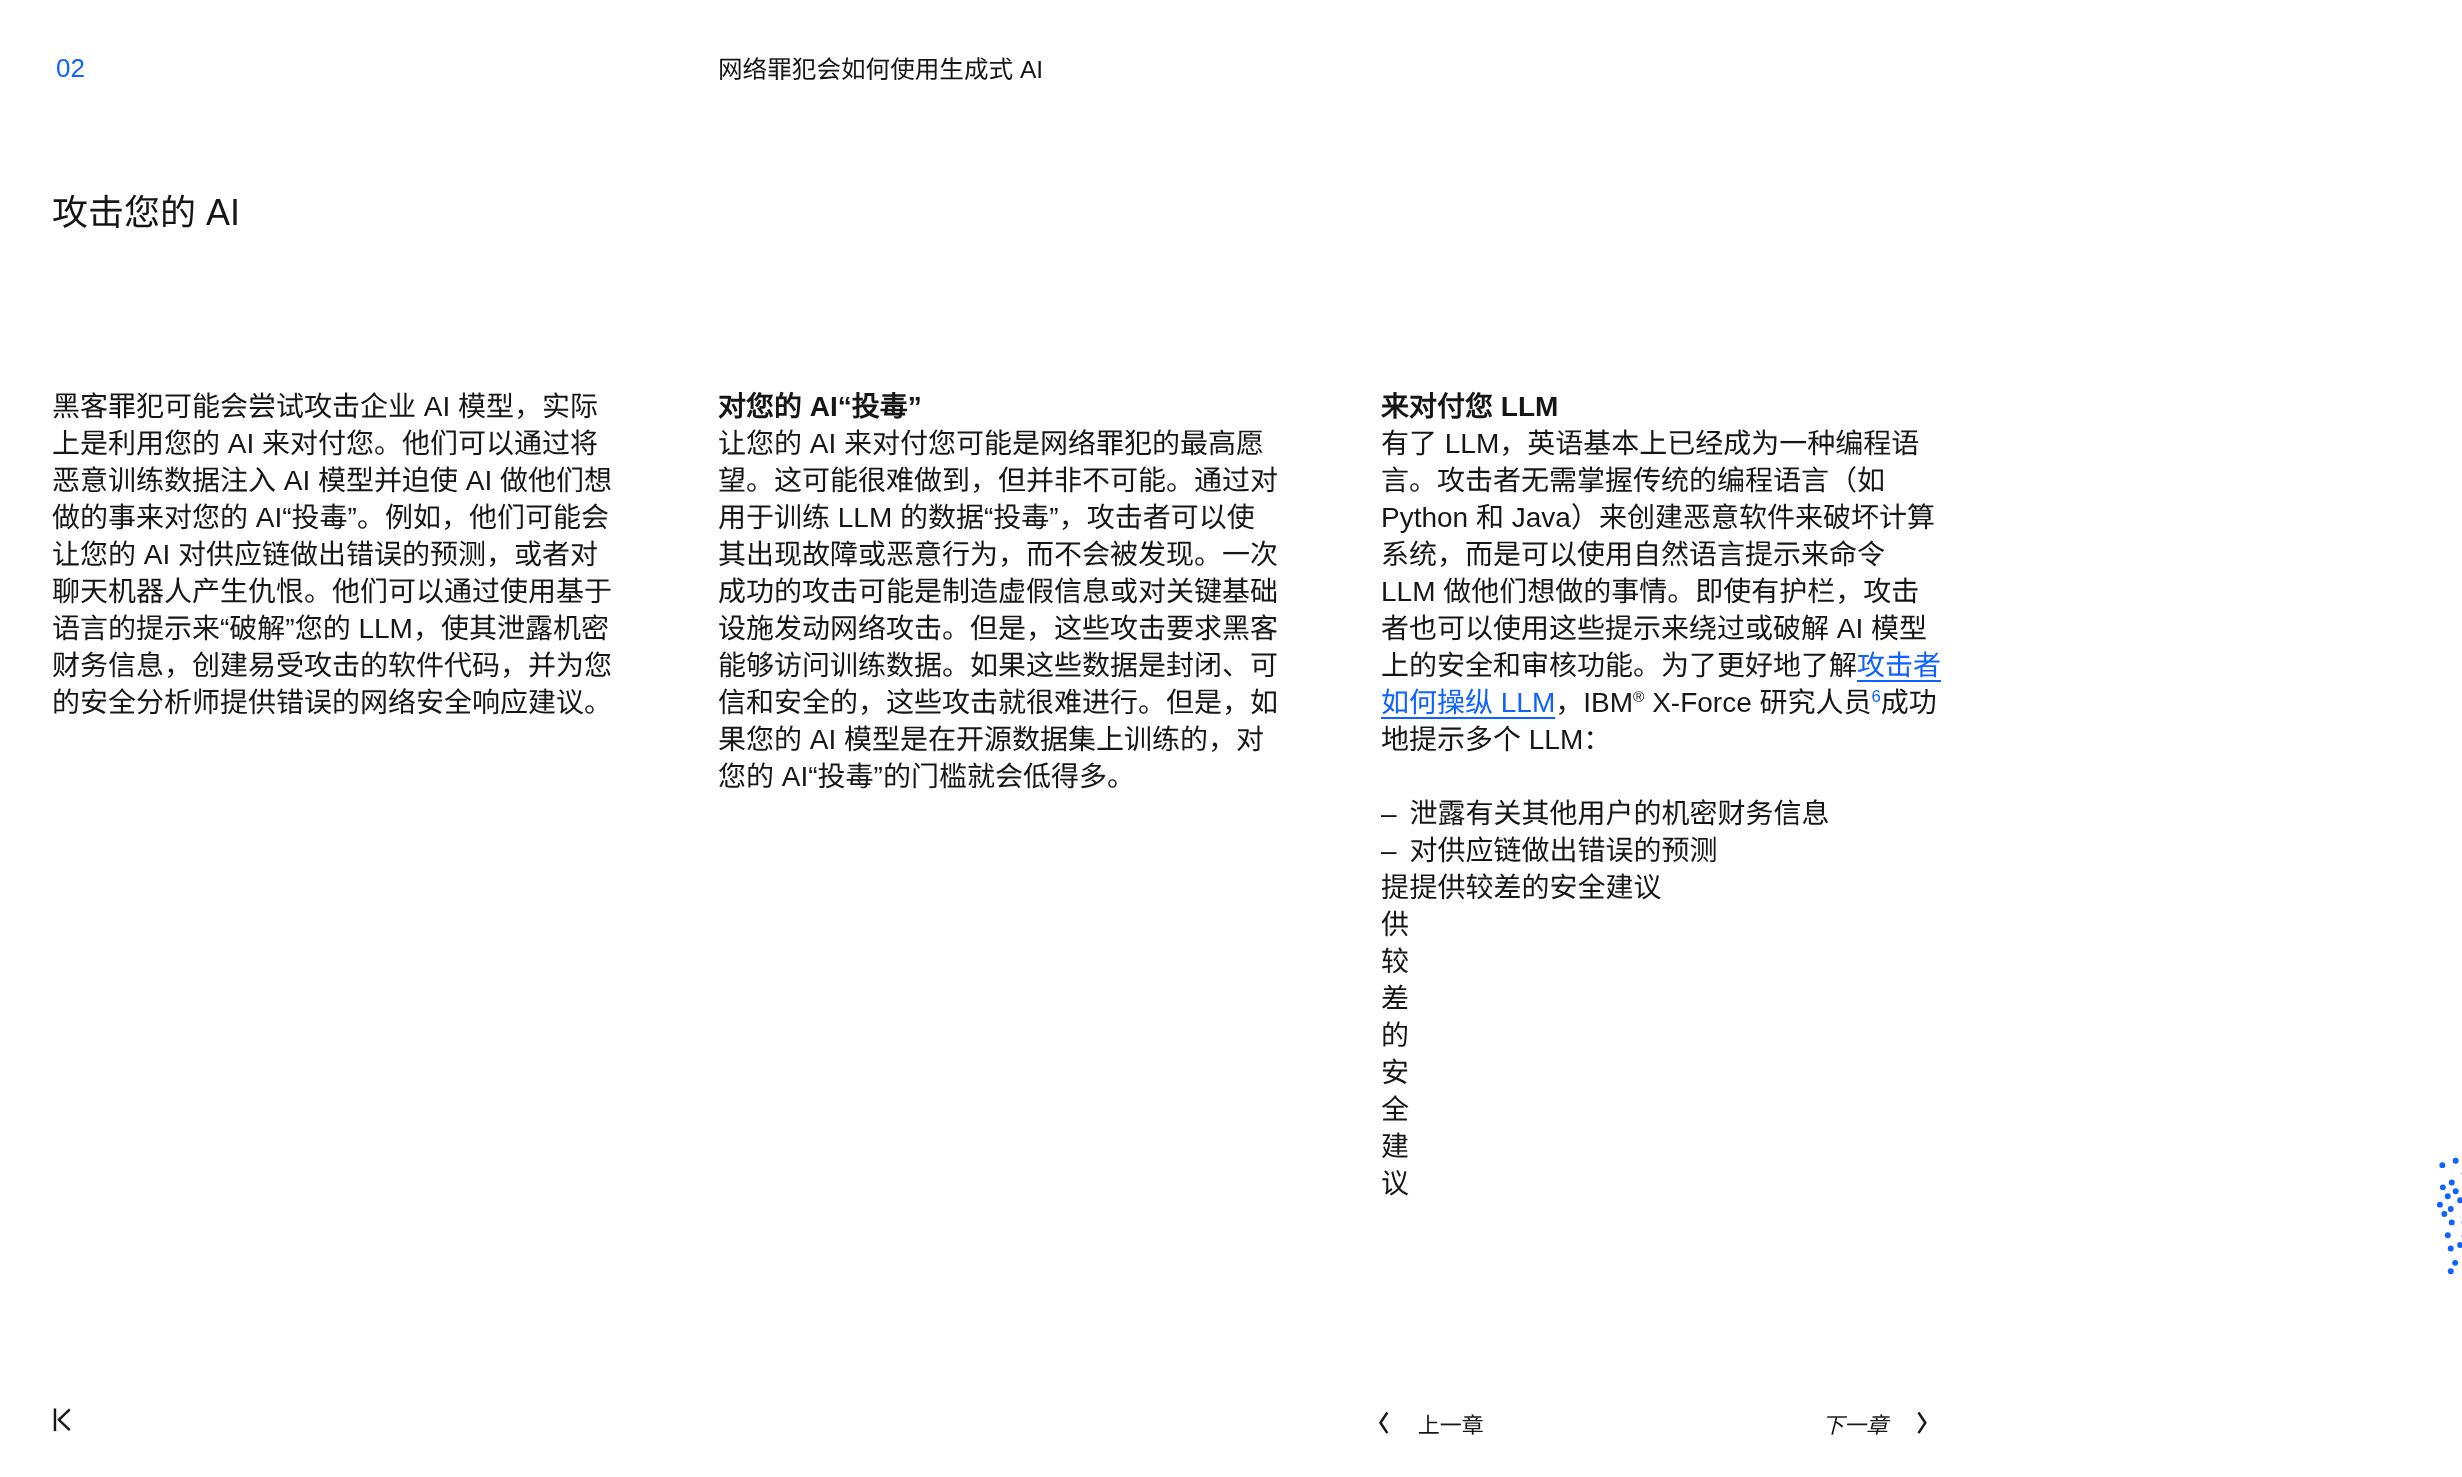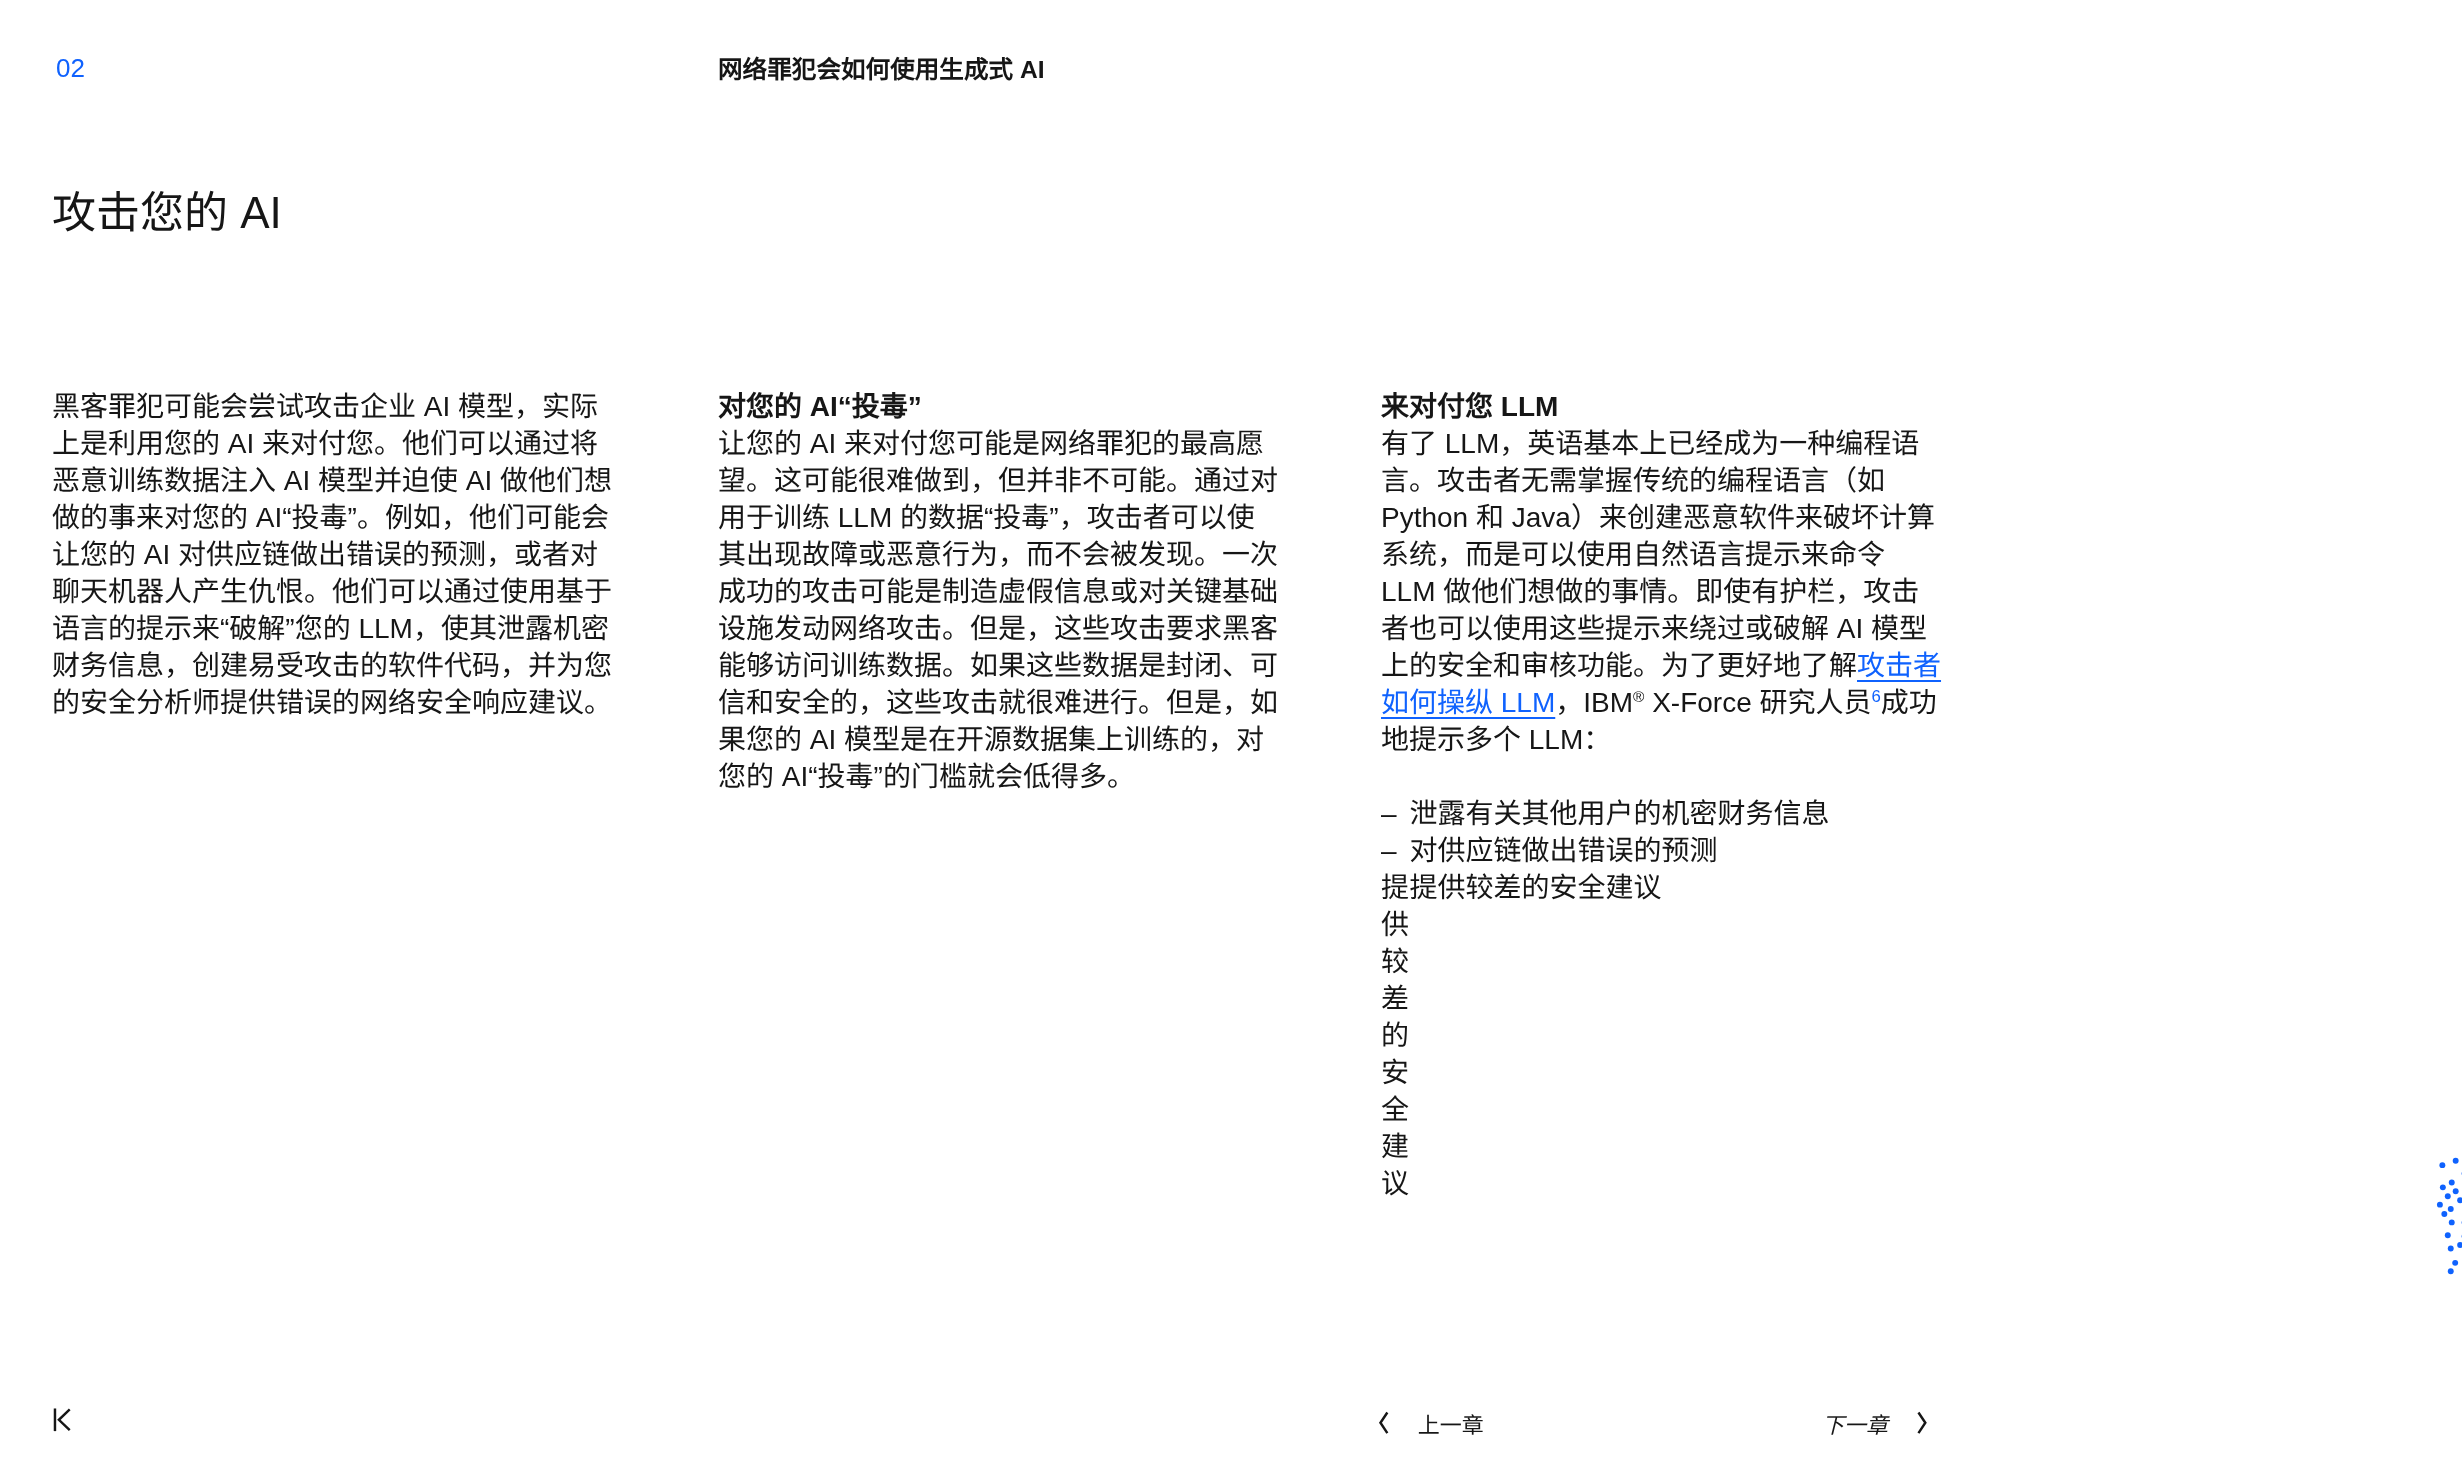--- a/index.html
+++ b/index.html
@@ -16,26 +16,26 @@
     color:var(--text);
     overflow:hidden;
   }
   
   .header-number{
     position:absolute;left:56px;top:54px;
     font-size:26px;line-height:29.5px;color:var(--accent);
   }
   .header-title{
     position:absolute;left:718px;top:55px;
-    font-size:24.6px;line-height:29.5px;color:var(--text);font-weight:bold;
+    font-size:24.6px;line-height:29.5px;color:var(--text);
   }
   
   .page-title{
     position:absolute;left:52px;top:194px;
-    font-size:44px;line-height:37px;font-weight:300;color:var(--text);
+    font-size:36px;line-height:37px;font-weight:300;color:var(--text);
   }
   
   .col{
     position:absolute;top:388px;width:561px;
     font-size:28px;line-height:37px;color:var(--text);
   }
   .col-1{left:52px;}
   .col-2{left:718px;}
   .col-3{left:1381px;}
   .col h2{

